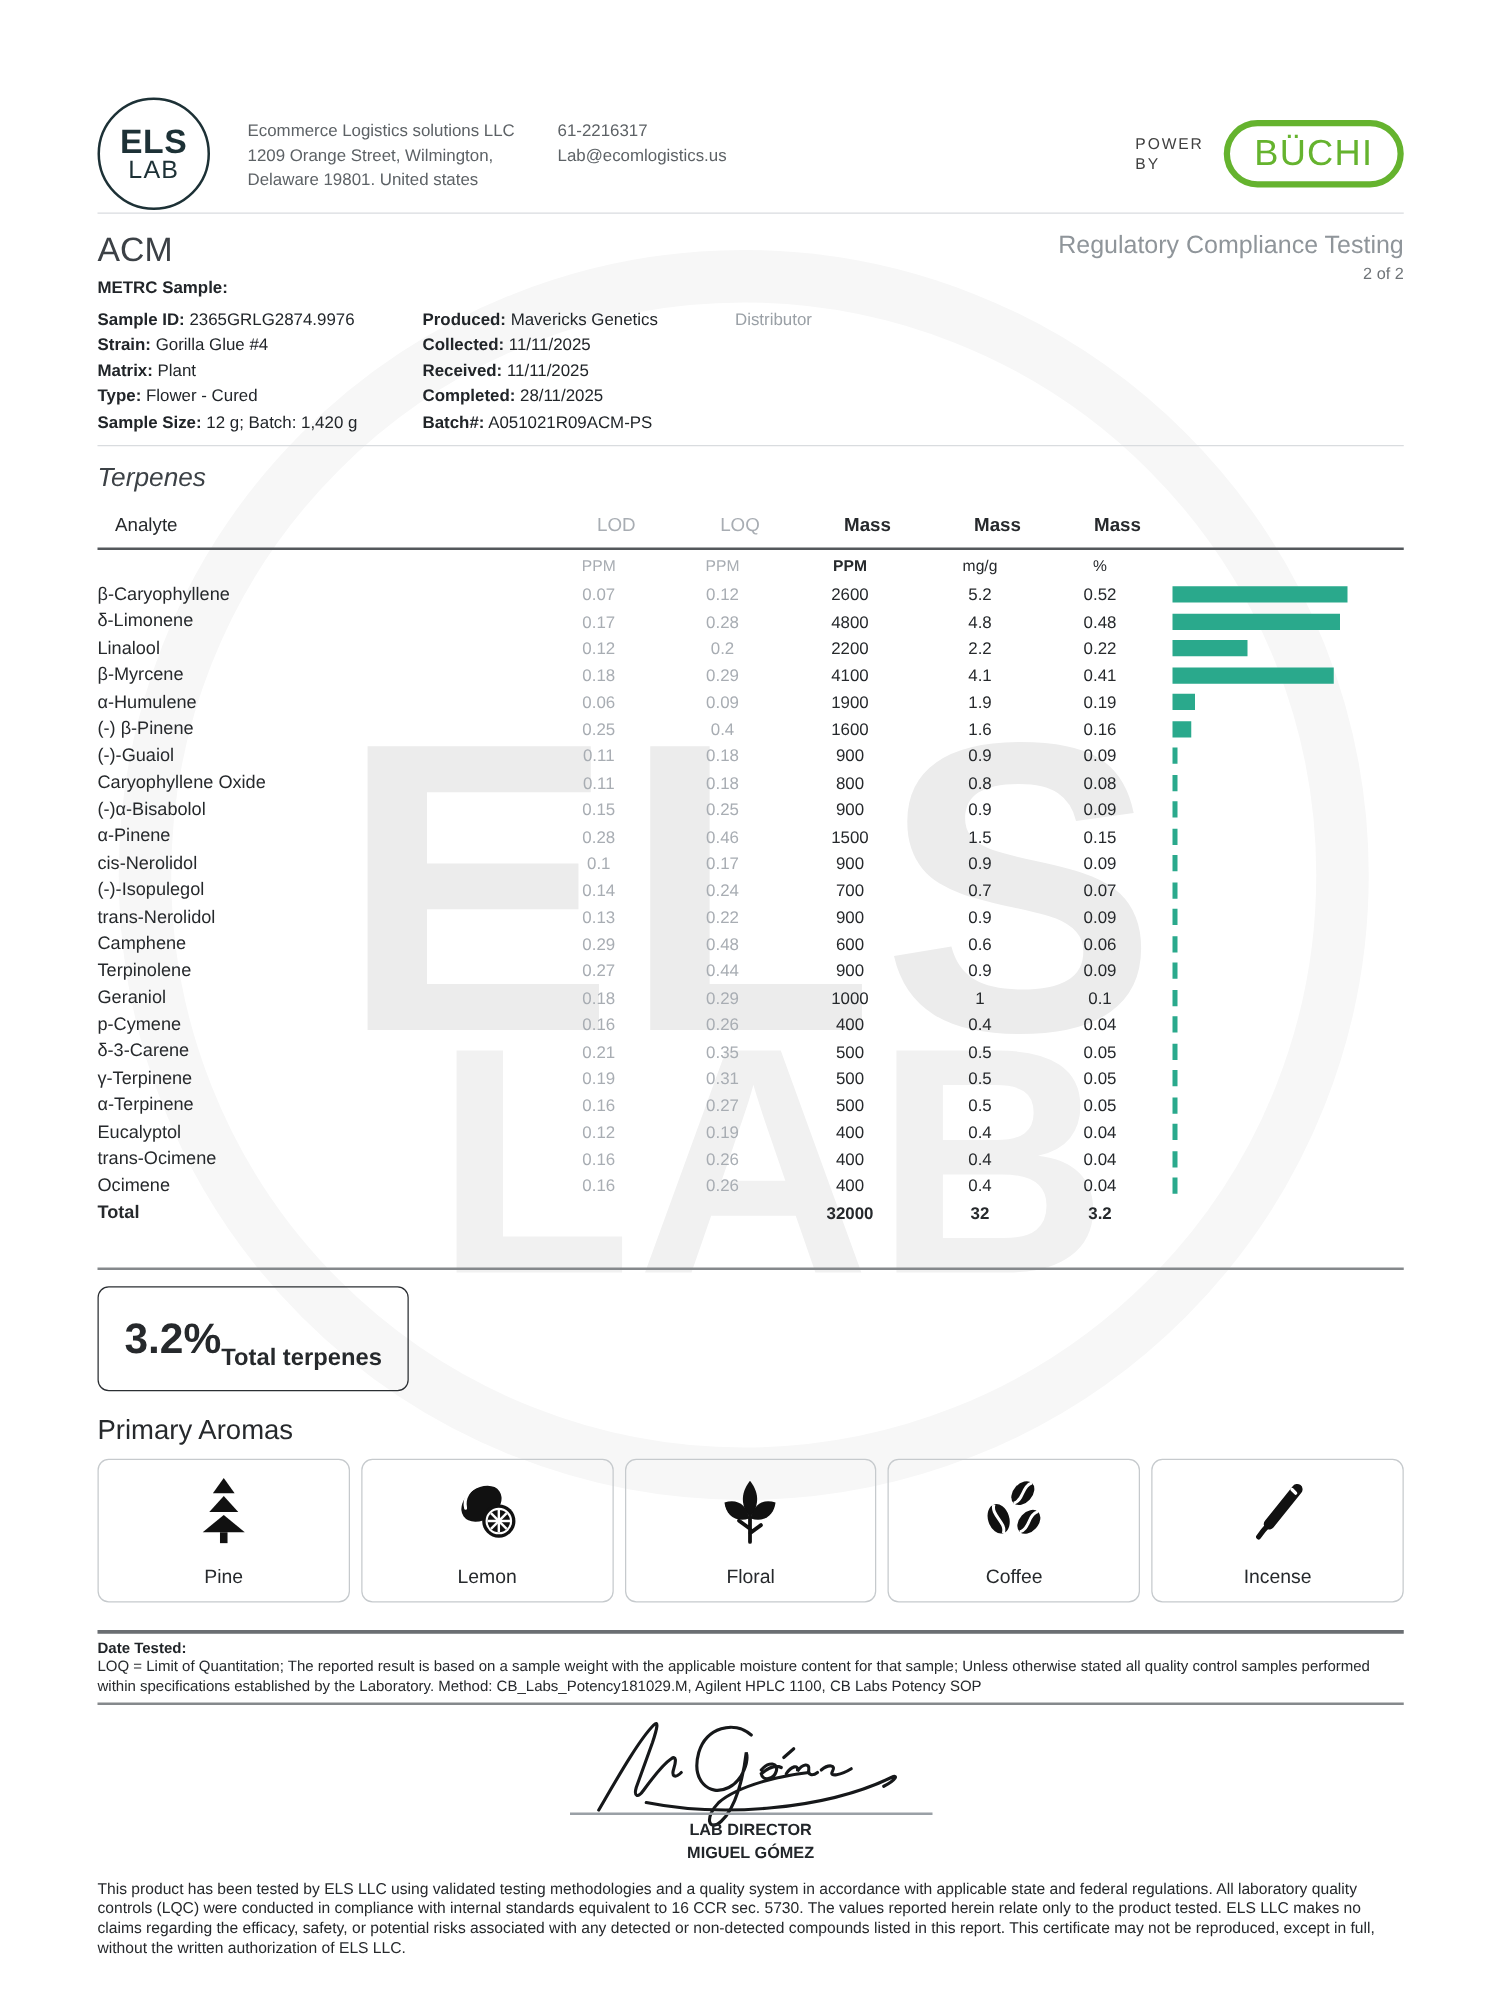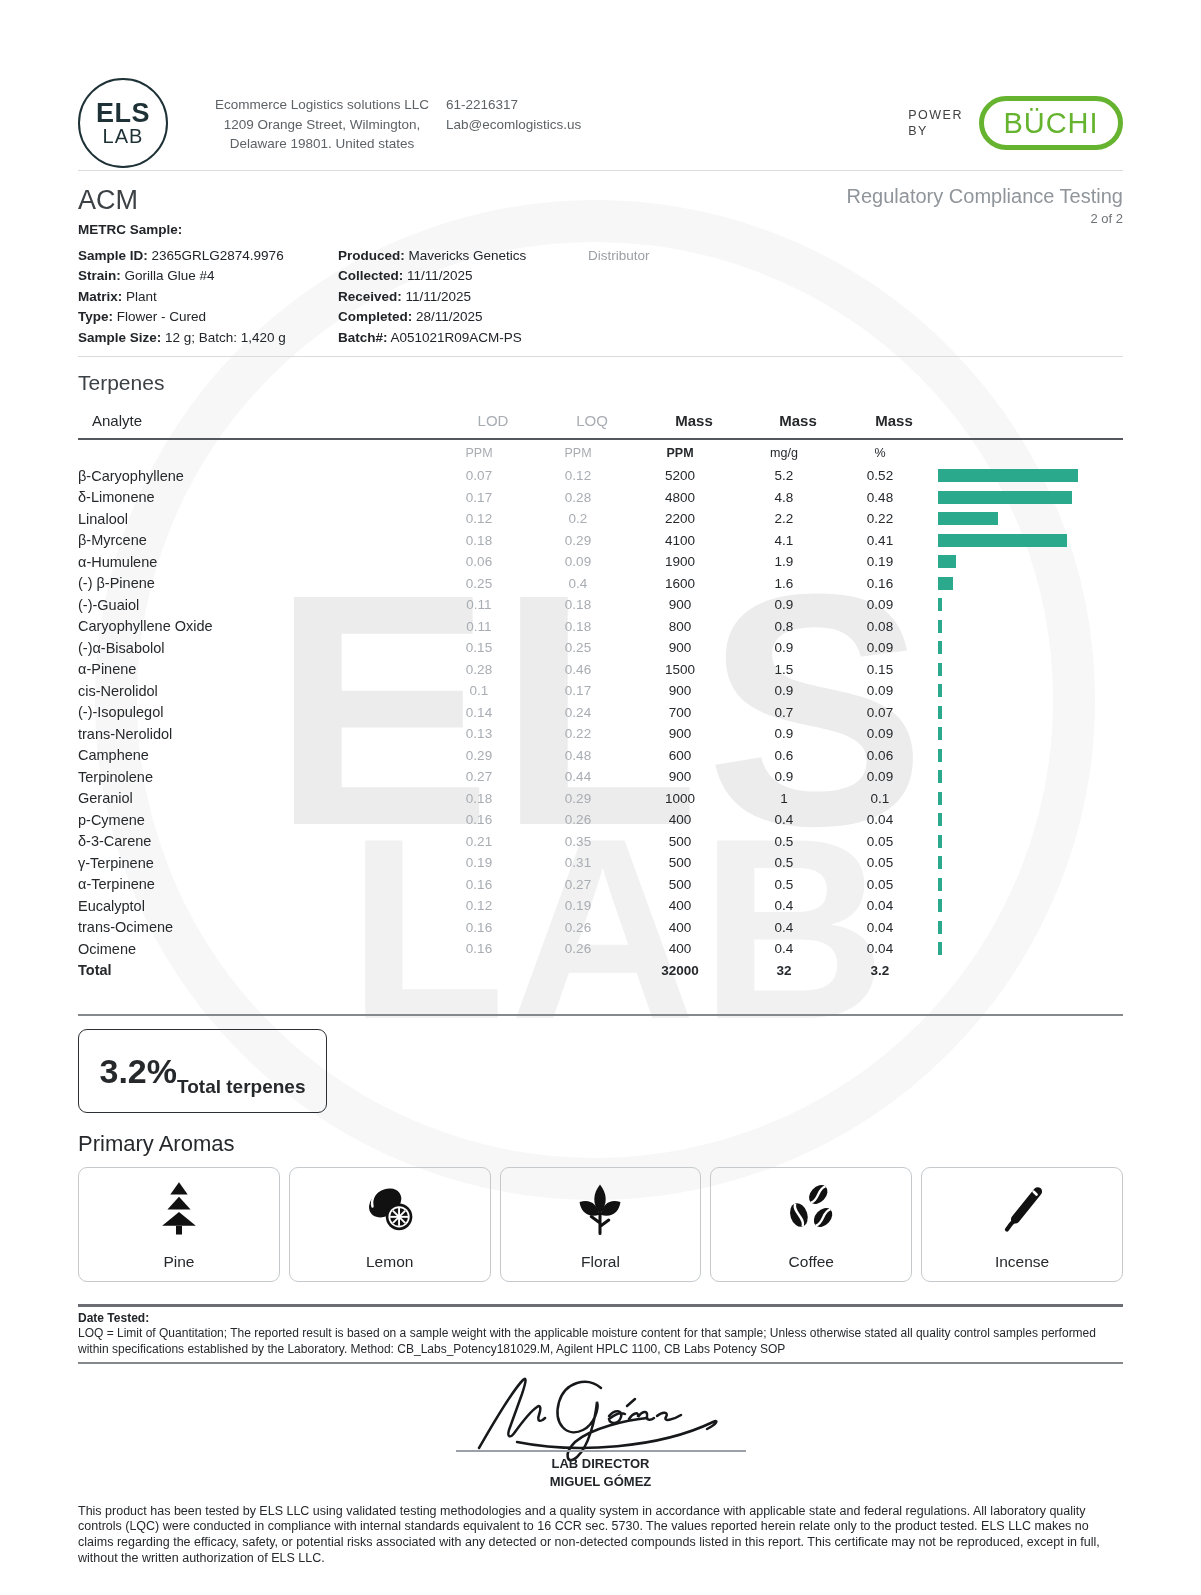--- a/index.html
+++ b/index.html
@@ -14,41 +14,41 @@
   .rule{height:1px;background:#d9dcdf;}
   .rule-dark{height:2px;background:#54585c;}
   .rule-mid{height:2px;background:#85898c;}
   .rule-foot{height:3px;background:#6a6e72;}
   
   .header{display:flex;align-items:flex-start;padding-top:78px;height:92px;}
   .logo-circle{width:86px;height:86px;border:2.5px solid #1d3136;border-radius:50%;display:flex;flex-direction:column;
                align-items:center;justify-content:center;color:#1d3136;background:#fff;flex:0 0 auto;}
   .logo-top{font-size:27px;font-weight:800;letter-spacing:.5px;line-height:26px;}
   .logo-bottom{font-size:20px;font-weight:400;letter-spacing:1px;line-height:20px;}
-  .company{margin-left:30px;width:248px;font-size:13.5px;line-height:19.5px;color:#5d6266;padding-top:17px;text-align:center;}
+  .company{margin-left:30px;width:248px;font-size:13.5px;line-height:19.5px;color:#5d6266;padding-top:17px;}
   .contact{font-size:13.5px;line-height:19.5px;color:#5d6266;padding-top:17px;width:250px;}
   .powerby{margin-left:auto;display:flex;align-items:center;gap:16px;padding-top:18px;}
   .powerby-txt{font-size:12.5px;letter-spacing:1.5px;color:#404040;line-height:16px;}
   .buchi-pill{border:5px solid #65b32e;border-radius:30px;width:134px;height:44px;display:flex;align-items:center;justify-content:center;}
   .buchi-txt{color:#65b32e;font-size:29px;font-weight:400;letter-spacing:1px;}
   
   .sample-head{display:flex;justify-content:space-between;align-items:flex-start;margin-top:13px;}
   .client{font-size:27px;color:#3c4146;line-height:32px;}
   .report-right{text-align:right;}
   .report-title{font-size:20px;color:#8f959a;line-height:24px;}
   .report-page{font-size:13px;color:#6e7377;margin-top:3px;}
   .metrc{font-size:13.5px;font-weight:bold;margin-top:6px;}
   .info-grid{display:grid;grid-template-columns:260px 250px 1fr;margin-top:9px;}
   .info-col{display:flex;flex-direction:column;}
   .info-row{font-size:13.5px;line-height:20.4px;}
   .info-row b{font-weight:bold;}
   .distributor{font-size:13.5px;color:#9aa0a6;line-height:20.4px;}
   .sample-rule{margin-top:8px;}
   
-  .section-title{font-size:21px;color:#3c4146;margin-top:13px;line-height:26px;}
+  .section-title{font-size:21px;color:#3c4146;margin-top:13px;line-height:26px;font-style:italic;}
   .tgrid{display:grid;grid-template-columns:352px 98px 100px 104px 104px 88px auto;align-items:center;}
   .thead{margin-top:14px;height:20px;margin-left:14px;}
   .th{font-size:15px;}
   .th-analyte{color:#26292c;}
   .th-gray{color:#a8adb3;text-align:center;}
   .th-mass{color:#26292c;font-weight:600;text-align:center;}
   .head-rule{margin-top:8px;}
   .units{height:24px;margin-top:1px;}
   .unit{font-size:12.5px;text-align:center;}
   .unit-gray{color:#a8adb3;}
@@ -179,21 +179,21 @@
       <div class="unit unit-dark">mg/g</div>
       <div class="unit unit-dark">%</div>
       <div></div>
     </div>
 
     <div>
         <div class="tgrid trow">
           <div class="cell-name">β-Caryophyllene</div>
           <div class="cell-num num-gray">0.07</div>
           <div class="cell-num num-gray">0.12</div>
-          <div class="cell-num num-dark">5200</div>
+          <div class="cell-num num-dark">2600</div>
           <div class="cell-num num-dark">5.2</div>
           <div class="cell-num num-dark">0.52</div>
           <div class="bar-cell">
             <div class="bar" style="width: 140px;"></div>
           </div>
         </div>
         <div class="tgrid trow">
           <div class="cell-name">δ-Limonene</div>
           <div class="cell-num num-gray">0.17</div>
           <div class="cell-num num-gray">0.28</div>

